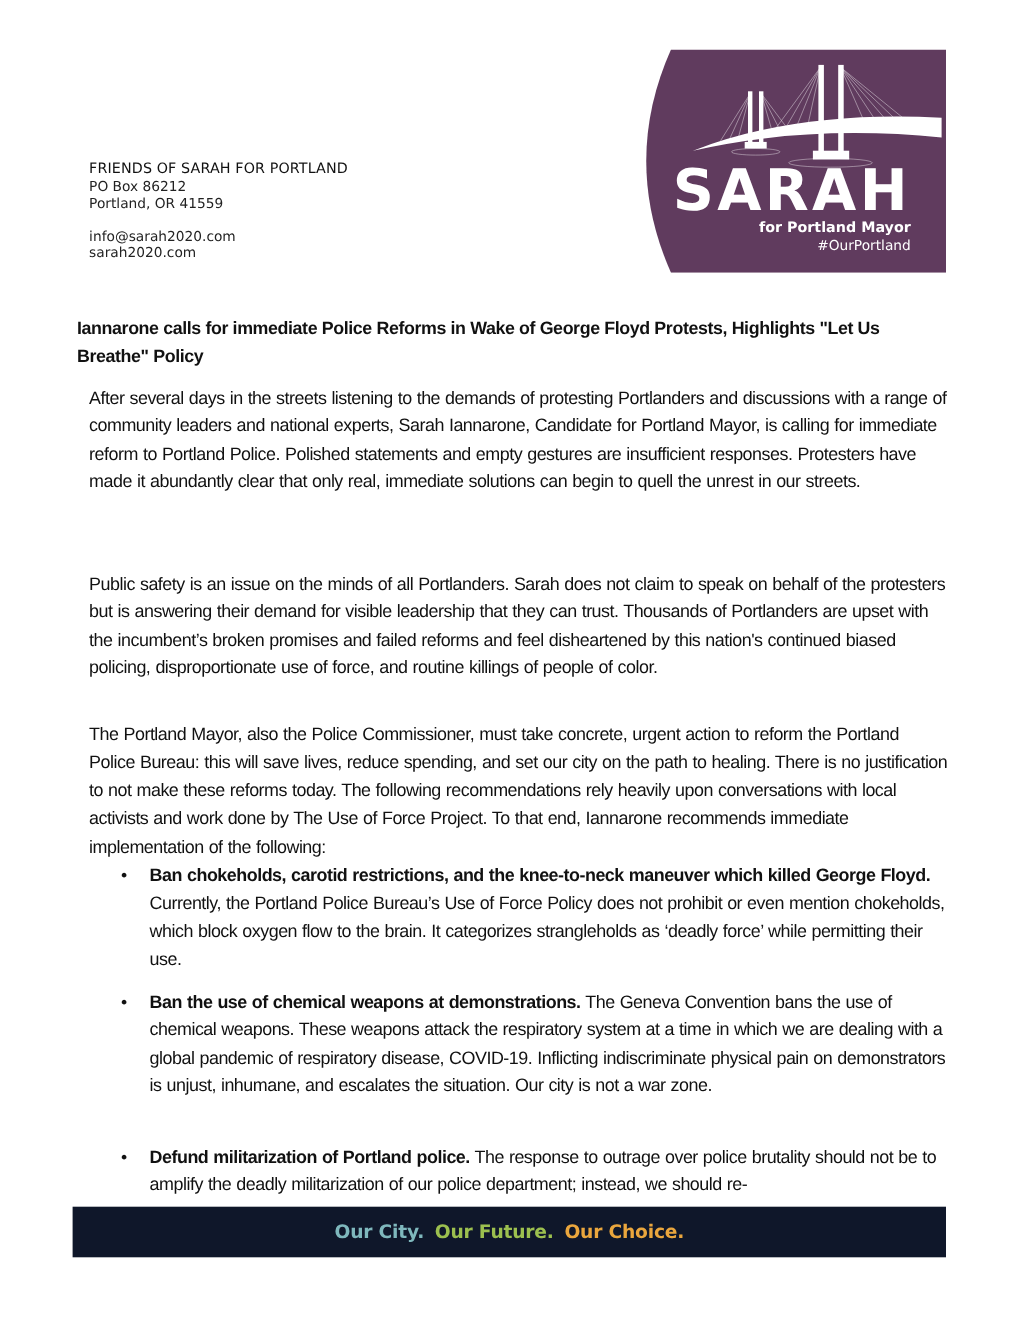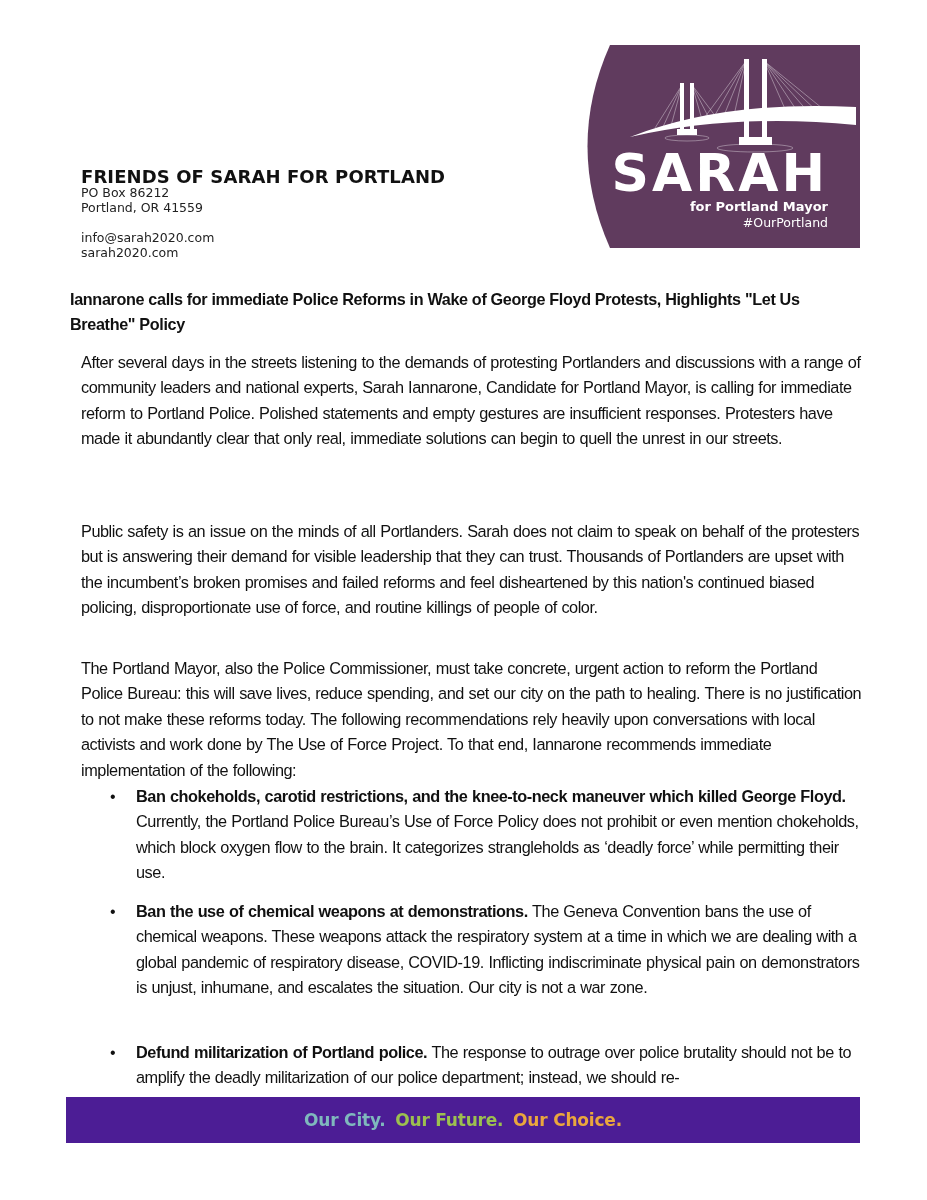--- a/index.html
+++ b/index.html
@@ -1,40 +1,40 @@
 <!DOCTYPE html>
 <html><head>
 <meta charset="utf-8">
 <style>
   html, body { margin: 0; padding: 0; background: #ffffff; }
   body { width: 927px; height: 1200px; position: relative; overflow: hidden; font-family: "Liberation Sans", "DejaVu Sans", sans-serif; color: #111; }
 
   .org-block { position: absolute; left: 81px; top: 146px; font-family: "DejaVu Sans", sans-serif; font-size: 12.5px; line-height: 15.5px; color: #222; }
-  .org-name { font-weight: bold; font-size: 18px; letter-spacing: 0.1px; color: #111; margin-top: 23px; }
+  .org-name { font-weight: normal; font-size: 13px; letter-spacing: 0.1px; color: #111; }
   .org-gap { height: 14px; }
 
   .logo { position: absolute; left: 585px; top: 45px; width: 275px; height: 262px; }
   .logo svg { display: block; }
 
   .headline { position: absolute; left: 70px; top: 287px; width: 790px; font-weight: bold; font-size: 16.2px; line-height: 25px; color: #111; letter-spacing: -0.35px; }
 
   .body { position: absolute; left: 81px; width: 782px; font-size: 16.3px; line-height: 25.4px; color: #111; letter-spacing: -0.45px; word-spacing: 0.5px; }
   .p1 { top: 350px; }
   .p2 { top: 519px; }
   .p3 { top: 656px; }
 
   .bullets { position: absolute; left: 81px; top: 784px; width: 782px; margin: 0; padding: 0; list-style: none; font-size: 16.3px; line-height: 25.4px; letter-spacing: -0.45px; word-spacing: 0.5px; }
   .bullet { position: relative; padding-left: 55px; margin: 0; }
   .bullet .dot { position: absolute; left: 29px; top: 0; font-size: 16px; }
   .bullet b { font-weight: bold; }
   .b1 { height: 115px; }
   .b2 { height: 141px; }
   .b3 { }
 
-  .footer-bar { position: absolute; left: 66px; top: 1097px; width: 794px; height: 46px; background: #4c1d95; display: flex; align-items: center; justify-content: center; font-family: "DejaVu Sans", sans-serif; font-weight: bold; font-size: 17px; letter-spacing: -0.2px; }
+  .footer-bar { position: absolute; left: 66px; top: 1097px; width: 794px; height: 46px; background: #0f172a; display: flex; align-items: center; justify-content: center; font-family: "DejaVu Sans", sans-serif; font-weight: bold; font-size: 17px; letter-spacing: -0.2px; }
   .slogan span { margin: 0 2px; }
   .s1 { color: #7fb8bd; }
   .s2 { color: #9cc04f; }
   .s3 { color: #eaa63d; }
 </style>
 </head>
 <body>
 
 <div class="org-block">
   <div class="org-name">FRIENDS OF SARAH FOR PORTLAND</div>

